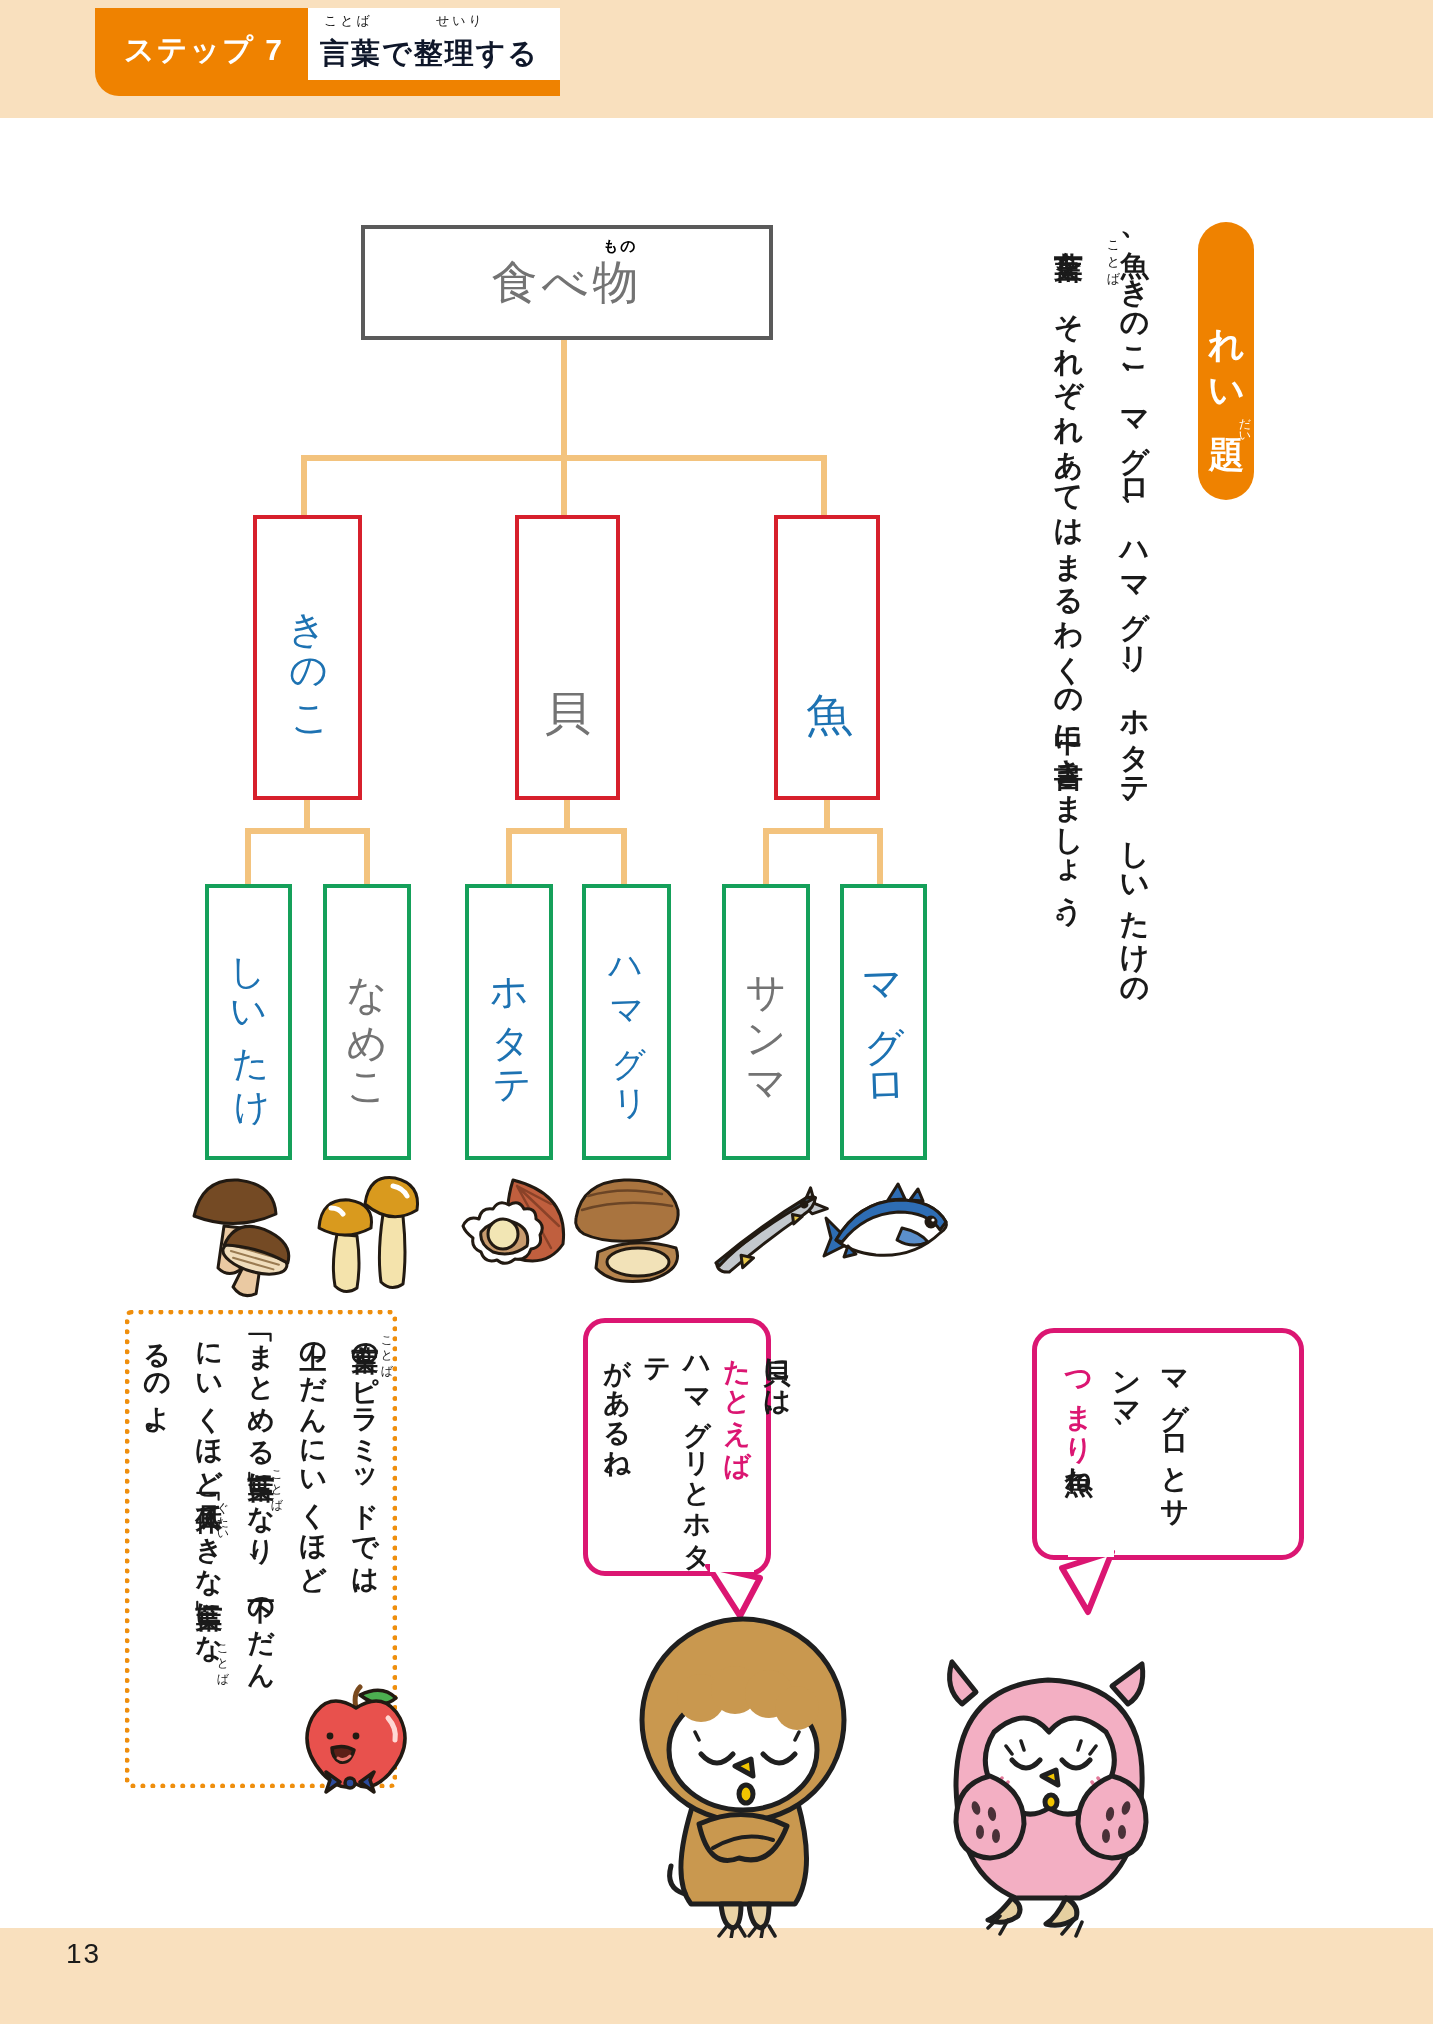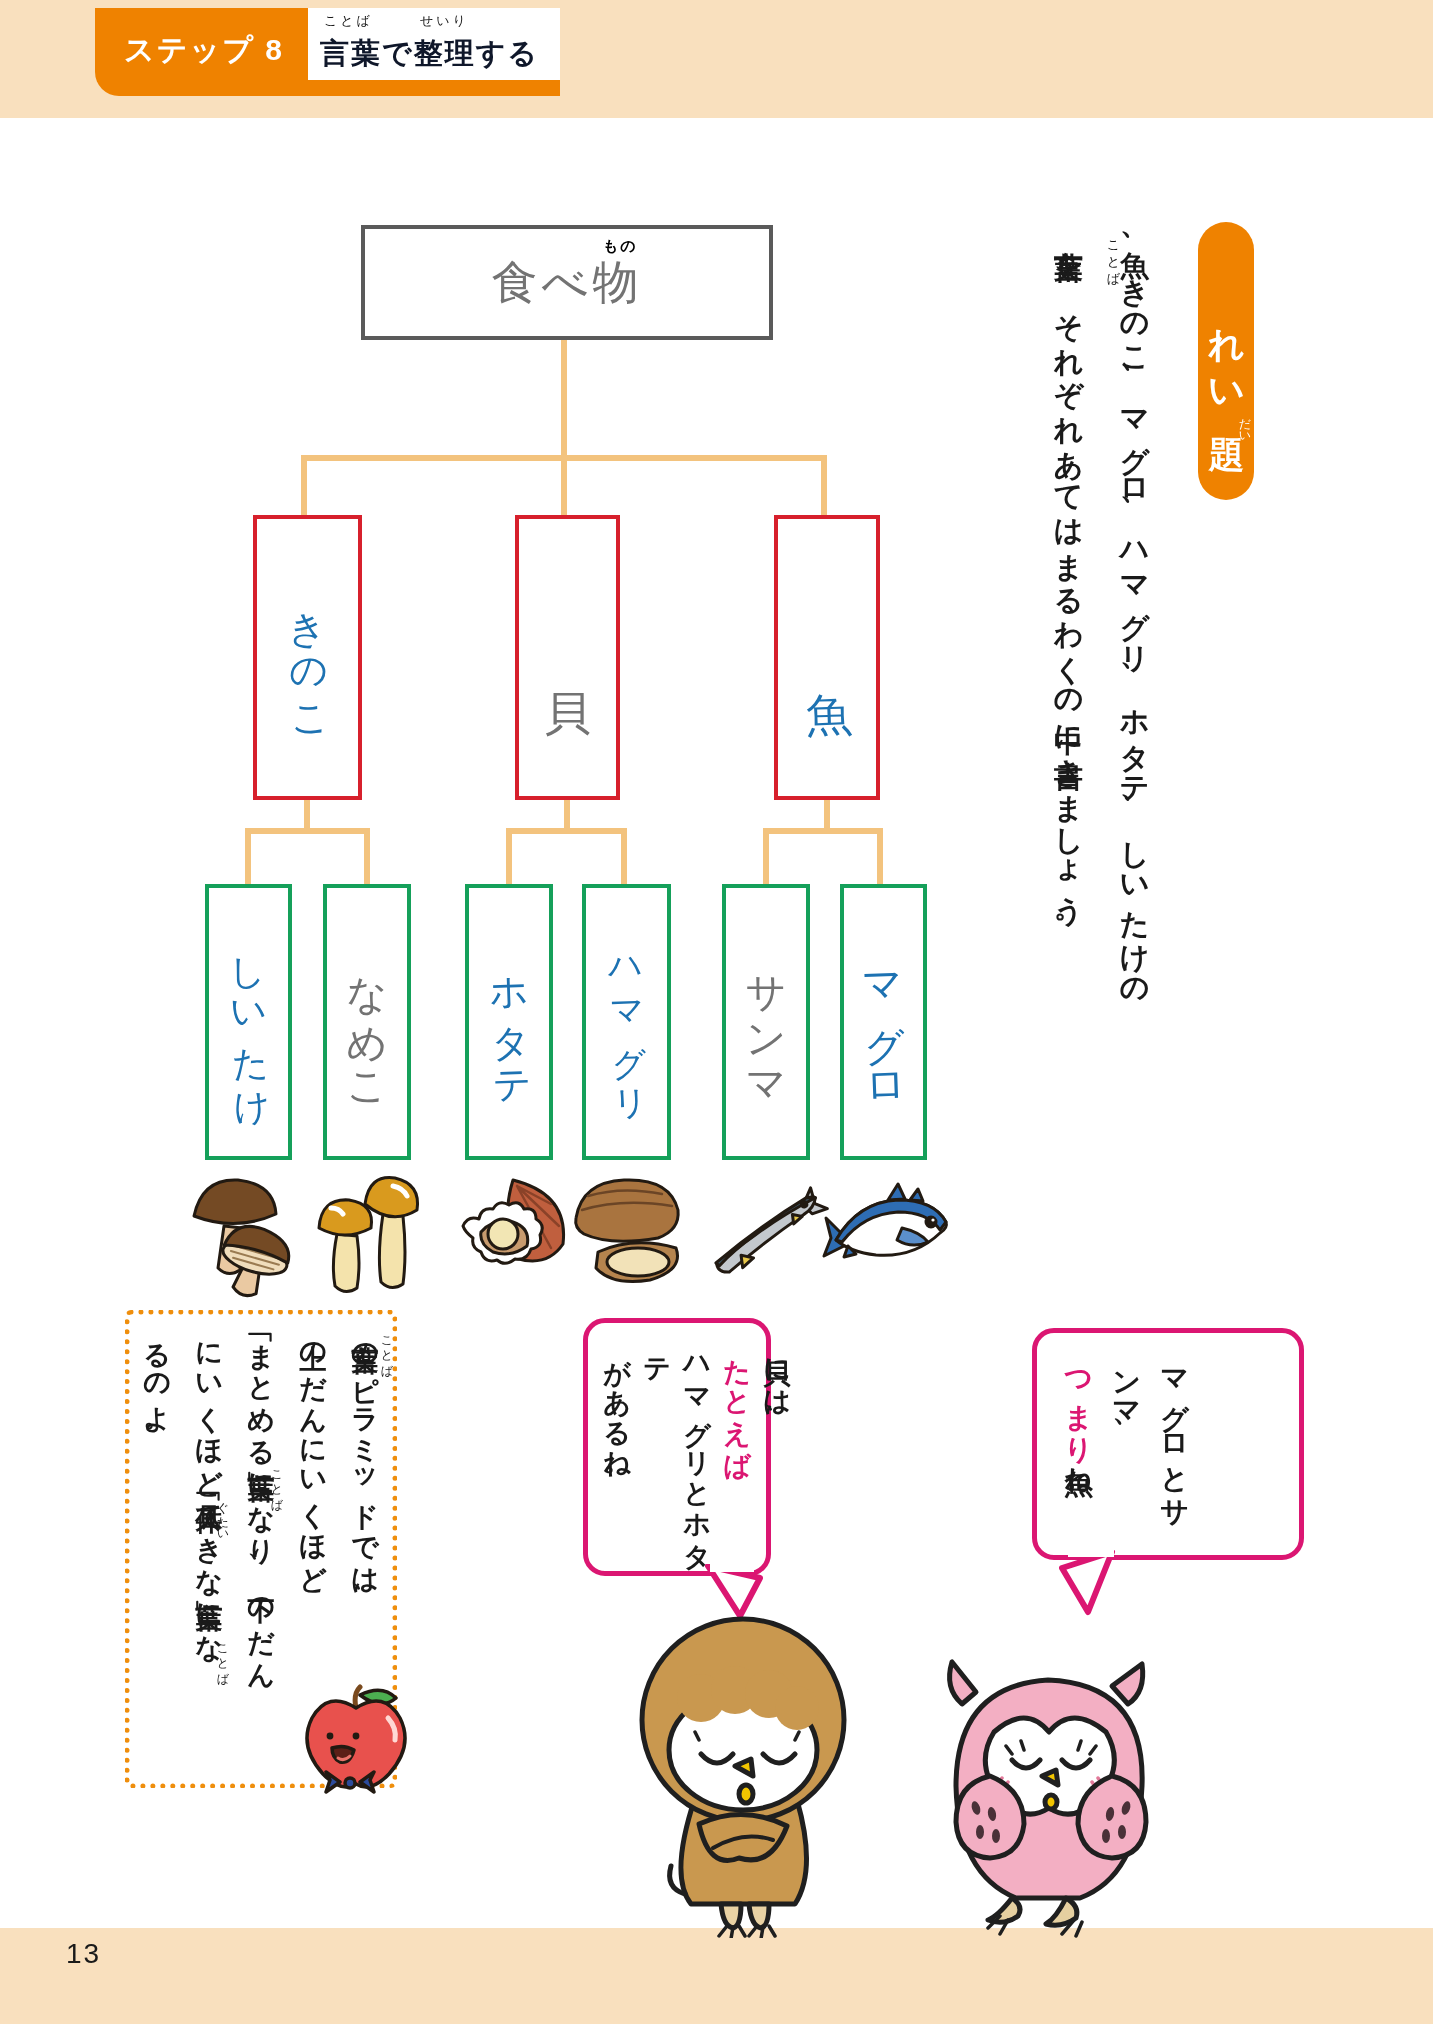--- a/index.html
+++ b/index.html
@@ -45,24 +45,24 @@
 </style>
 </head>
 <body>
 
 <div id="page">
 
   <div class="abs band" style="left:0;top:0;width:1433px;height:118px;"></div>
   <div class="abs band" style="left:0;top:1928px;width:1433px;height:96px;"></div>
 
   <div class="step-tab">
-    <div class="step-label">ステップ 8</div>
+    <div class="step-label">ステップ 7</div>
     <div class="title-inset">
       <span class="abs furi" style="left:16px;top:4px;">ことば</span>
-      <span class="abs furi" style="left:112px;top:4px;">せいり</span>
+      <span class="abs furi" style="left:128px;top:4px;">せいり</span>
       <span class="title-main">言葉で整理する</span>
     </div>
   </div>
 
   <div class="badge">
     <span class="v badge-label">れい題</span>
     <span class="v badge-furi">だい</span>
   </div>
 
   <div class="problem v">

